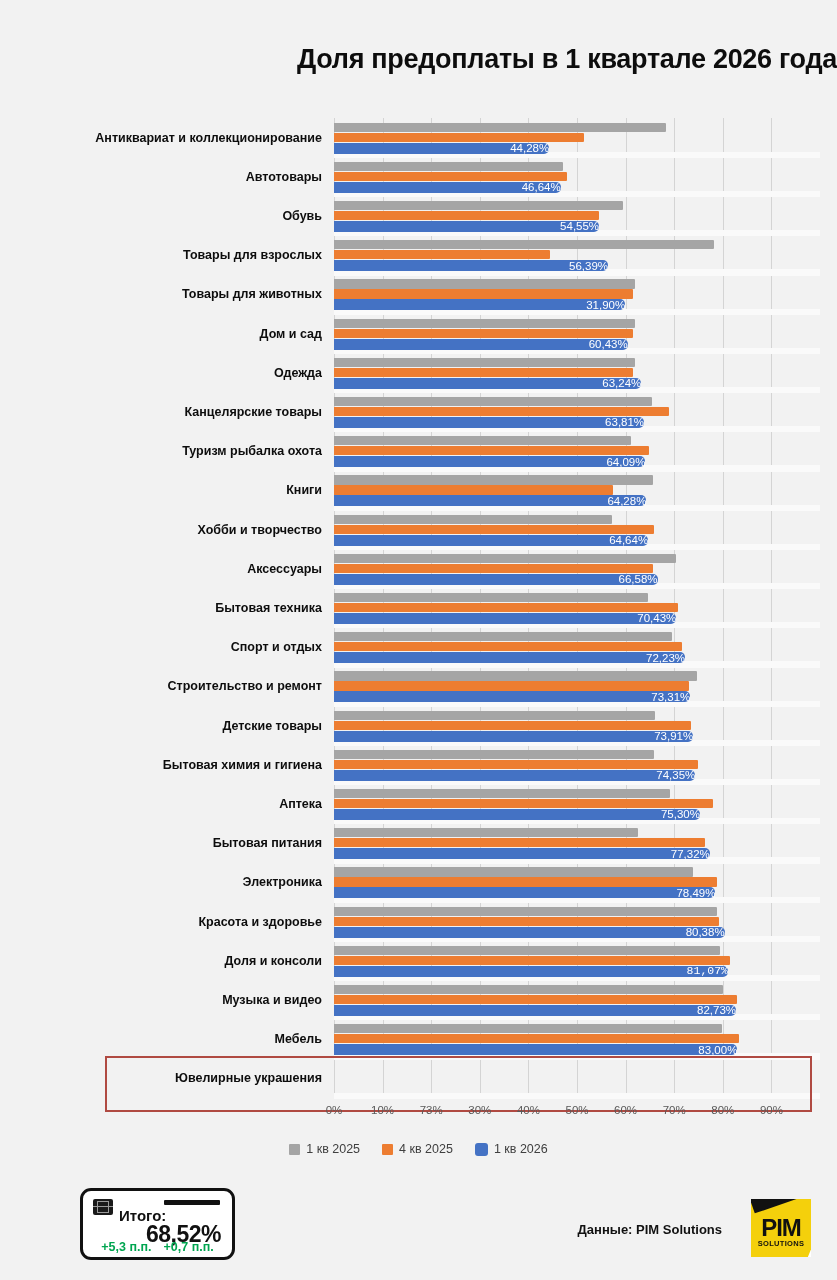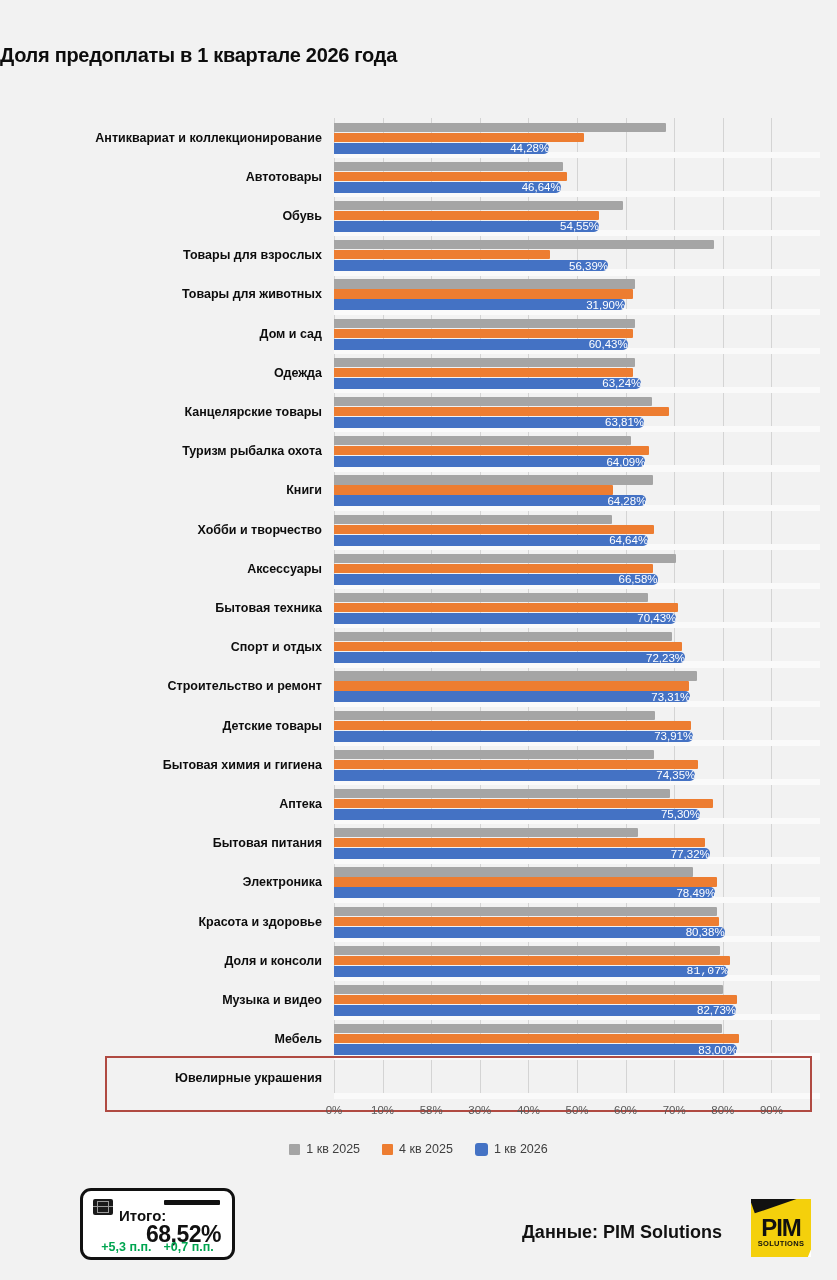--- a/index.html
+++ b/index.html
@@ -15,22 +15,22 @@
     overflow: hidden;
     position: relative;
   }
 
   
   #chart-title {
     position: absolute;
     top: 44px;
     left: 0;
     width: 837px;
-    text-align: left;
-    font-size: 20px;
+    text-align: right;
+    font-size: 27px;
     font-weight: bold;
     letter-spacing: -0.3px;
     color: #0d0d0d;
   }
 
   
   #chart-area {
     position: absolute;
     left: 0;
     top: 118px;
@@ -234,21 +234,21 @@
     font-size: 12.5px;
     font-weight: bold;
     color: #00A550;
   }
 
   
   #source-text {
     position: absolute;
     right: 115px;
     top: 1222px;
-    font-size: 18px;
+    font-size: 13px;
     font-weight: bold;
     color: #111111;
     white-space: nowrap;
   }
   #pim-logo {
     position: absolute;
     right: 26px;
     top: 1199px;
     width: 60px;
     height: 58px;
@@ -556,21 +556,21 @@
         <div class="cat-label">Ювелирные украшения</div>
       </div>
     </div>
 </div>
 
 <div id="highlight-box"></div>
 
 <div id="x-axis">
     <div class="xtick" style="left: 0px;">0%</div>
     <div class="xtick" style="left: 48.6px;">10%</div>
-    <div class="xtick" style="left: 97.2px;">58%</div>
+    <div class="xtick" style="left: 97.2px;">73%</div>
     <div class="xtick" style="left: 145.8px;">30%</div>
     <div class="xtick" style="left: 194.4px;">40%</div>
     <div class="xtick" style="left: 243px;">50%</div>
     <div class="xtick" style="left: 291.6px;">60%</div>
     <div class="xtick" style="left: 340.2px;">70%</div>
     <div class="xtick" style="left: 388.8px;">80%</div>
     <div class="xtick" style="left: 437.4px;">90%</div>
   </div>
 
 <div id="legend">

